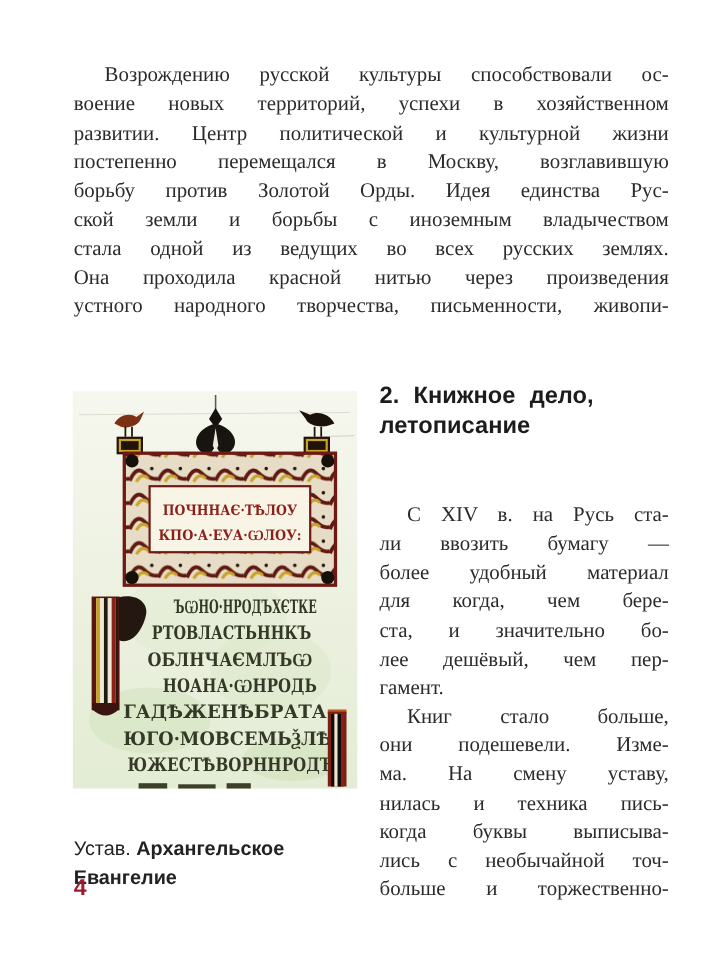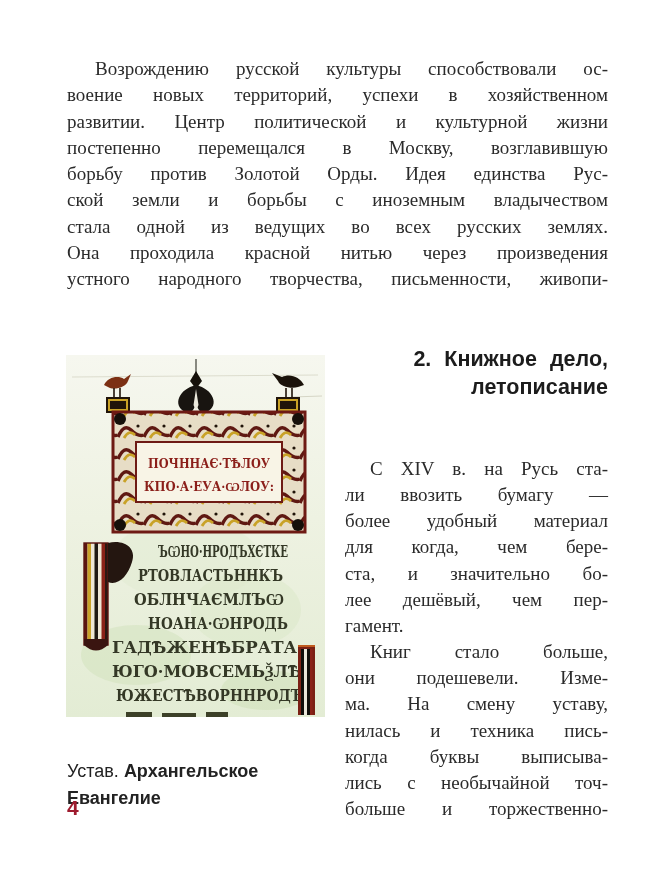--- a/index.html
+++ b/index.html
@@ -7,21 +7,21 @@
        font-family:"Liberation Sans",sans-serif;color:#2b2b2b;}
 
   .intro{position:absolute;left:67px;top:56px;width:541px;
          font-size:19px;line-height:26.3px;}
   .ln{text-align:justify;text-align-last:justify;font-family:Liberation Serif, serif;}
   .ln.first{text-indent:28px;}
   .ln.left{text-align-last:left;}
 
   .heading{position:absolute;left:345px;top:346px;width:263px;
            font-size:21.5px;font-weight:bold;line-height:27.5px;
-           text-align:right;color:#1c1c1c;}
+           text-align:left;color:#1c1c1c;}
   .heading .h1{word-spacing:7px;}
 
   .rcol{position:absolute;left:345px;top:415px;width:263px;
         font-size:19px;line-height:26.15px;margin-top:41px;}
   .rcol .ln.first{text-indent:25px;}
 
   .figure-wrap{position:absolute;left:66px;top:355px;width:259px;height:362px;}
   .figure-wrap svg{display:block;}
 
   .caption{position:absolute;left:67px;top:758px;width:248px;

